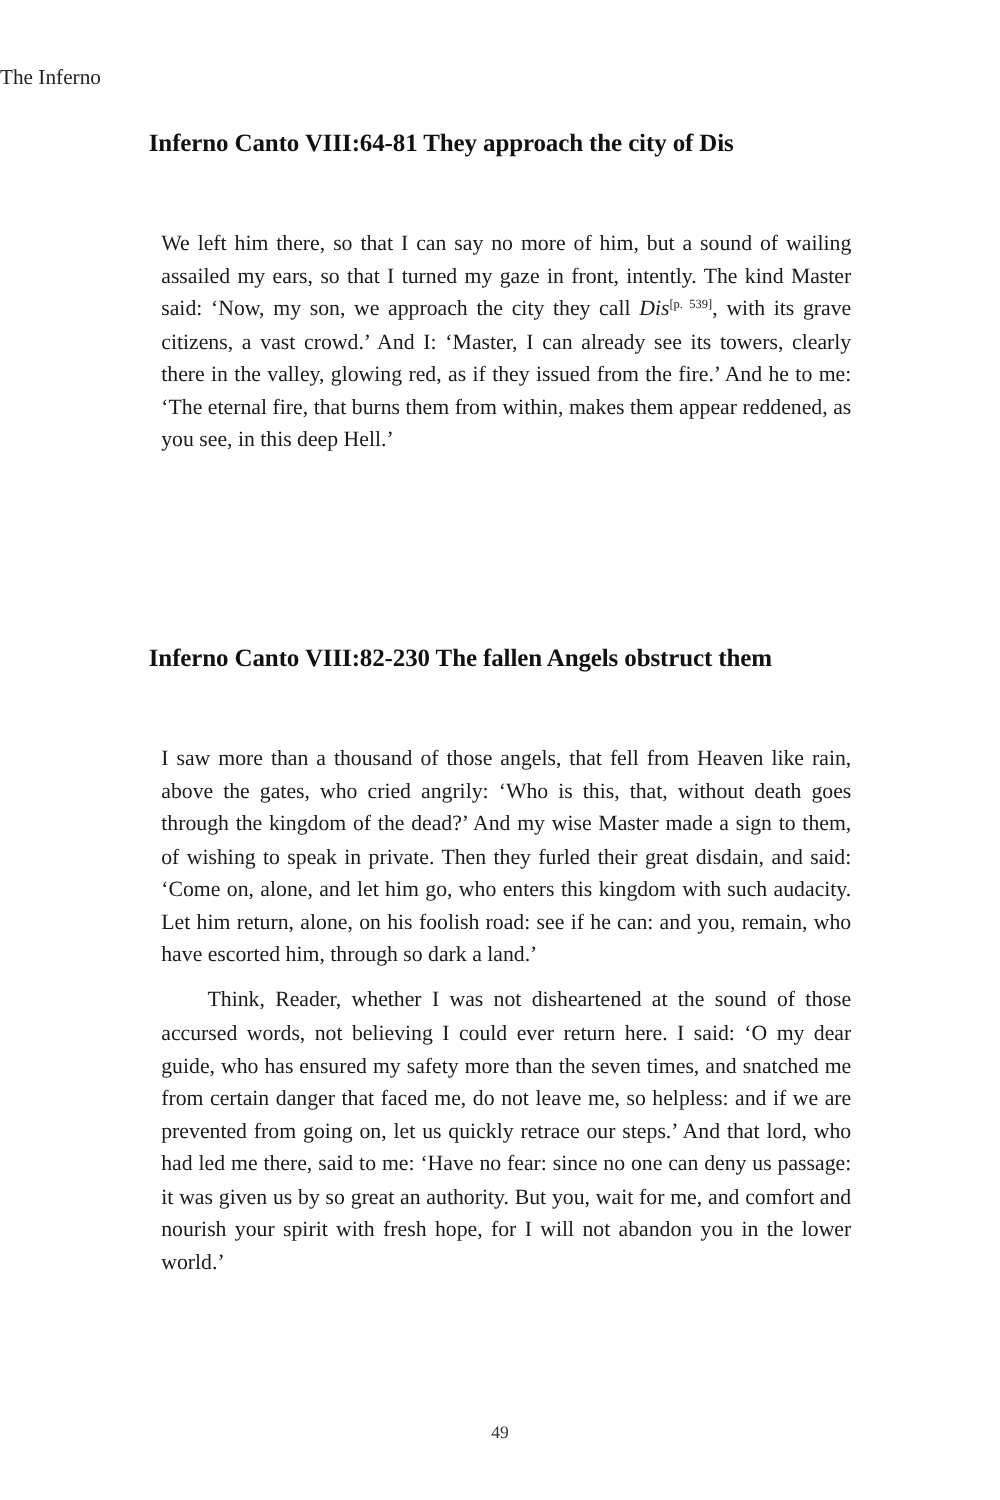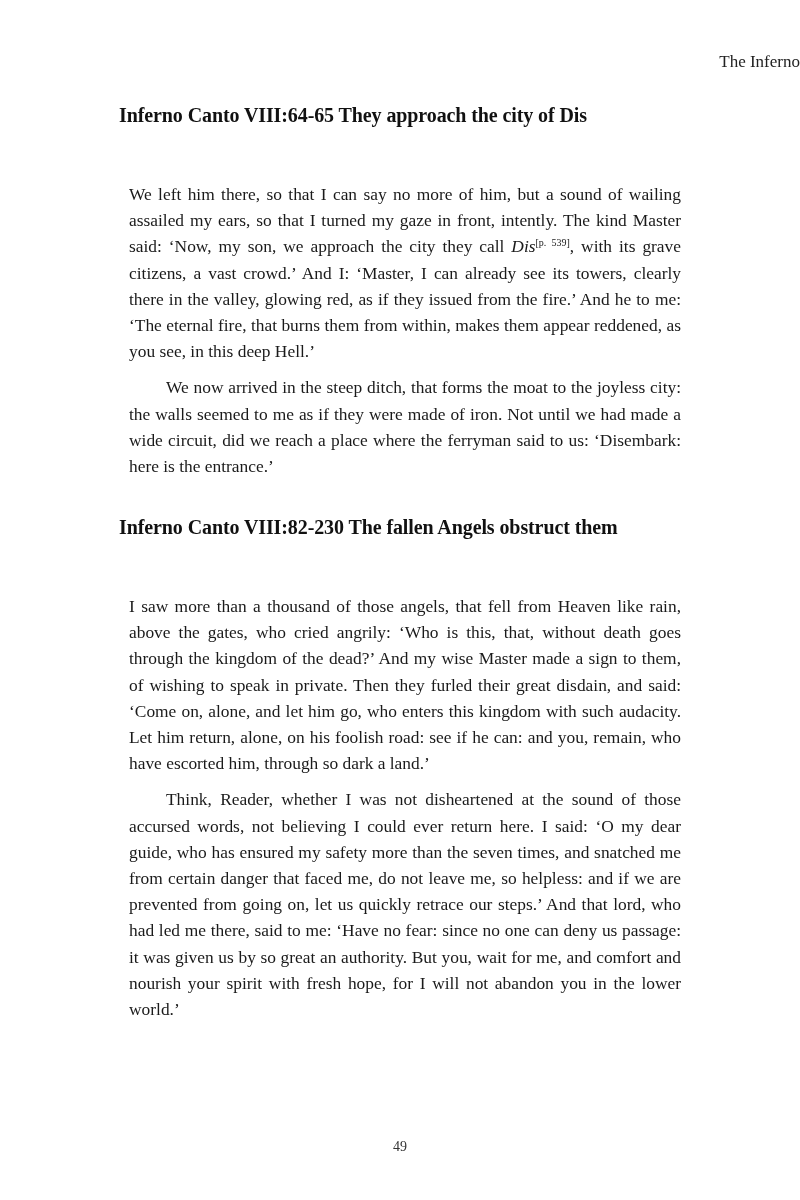--- a/index.html
+++ b/index.html
@@ -13,21 +13,21 @@
       position: relative;
       overflow: hidden;
       font-family: "Liberation Serif", "DejaVu Serif", serif;
       color: #1a1a1a;
     }
     .running-head {
       position: absolute;
       top: 52px;
       left: 0;
       width: 800px;
-      text-align: right;
+      text-align: left;
       font-size: 17px;
       color: #222;
     }
     .section {
       position: absolute;
       left: 119px;
       width: 572px;
     }
     .section-title {
       font-weight: bold;
@@ -63,24 +63,23 @@
       font-size: 14px;
       color: #333;
     }
   </style>
 </head>
 <body>
 
 <div class="running-head">The Inferno</div>
 
 <div class="section" style="top: 104px;">
-  <h2 class="section-title">Inferno Canto VIII:64-65 They approach the city of Dis</h2>
+  <h2 class="section-title">Inferno Canto VIII:64-81 They approach the city of Dis</h2>
   <div style="height: 44px;"></div>
   <p class="para"><span>We left him there, so that I can say no more of him, but a sound of wailing assailed my ears, so that I turned my gaze in front, intently. The kind Master said: ‘Now, my son, we approach the city they call </span><i>Dis</i><span class="sup">[p. 539]</span><span>, with its grave citizens, a vast crowd.’ And I: ‘Master, I can already see its towers, clearly there in the valley, glowing red, as if they issued from the fire.’ And he to me: ‘The eternal fire, that burns them from within, makes them appear reddened, as you see, in this deep Hell.’</span></p>
-  <p class="para indent">We now arrived in the steep ditch, that forms the moat to the joyless city: the walls seemed to me as if they were made of iron. Not until we had made a wide circuit, did we reach a place where the ferryman said to us: ‘Disembark: here is the entrance.’</p>
 </div>
 
 <div class="section" style="top: 516px;">
   <h2 class="section-title">Inferno Canto VIII:82-230 The fallen Angels obstruct them</h2>
   <div style="height: 44px;"></div>
   <p class="para">I saw more than a thousand of those angels, that fell from Heaven like rain, above the gates, who cried angrily: ‘Who is this, that, without death goes through the kingdom of the dead?’ And my wise Master made a sign to them, of wishing to speak in private. Then they furled their great disdain, and said: ‘Come on, alone, and let him go, who enters this kingdom with such audacity. Let him return, alone, on his foolish road: see if he can: and you, remain, who have escorted him, through so dark a land.’</p>
   <p class="para indent">Think, Reader, whether I was not disheartened at the sound of those accursed words, not believing I could ever return here. I said: ‘O my dear guide, who has ensured my safety more than the seven times, and snatched me from certain danger that faced me, do not leave me, so helpless: and if we are prevented from going on, let us quickly retrace our steps.’ And that lord, who had led me there, said to me: ‘Have no fear: since no one can deny us passage: it was given us by so great an authority. But you, wait for me, and comfort and nourish your spirit with fresh hope, for I will not abandon you in the lower world.’</p>
 </div>
 
 <div class="page-number">49</div>

